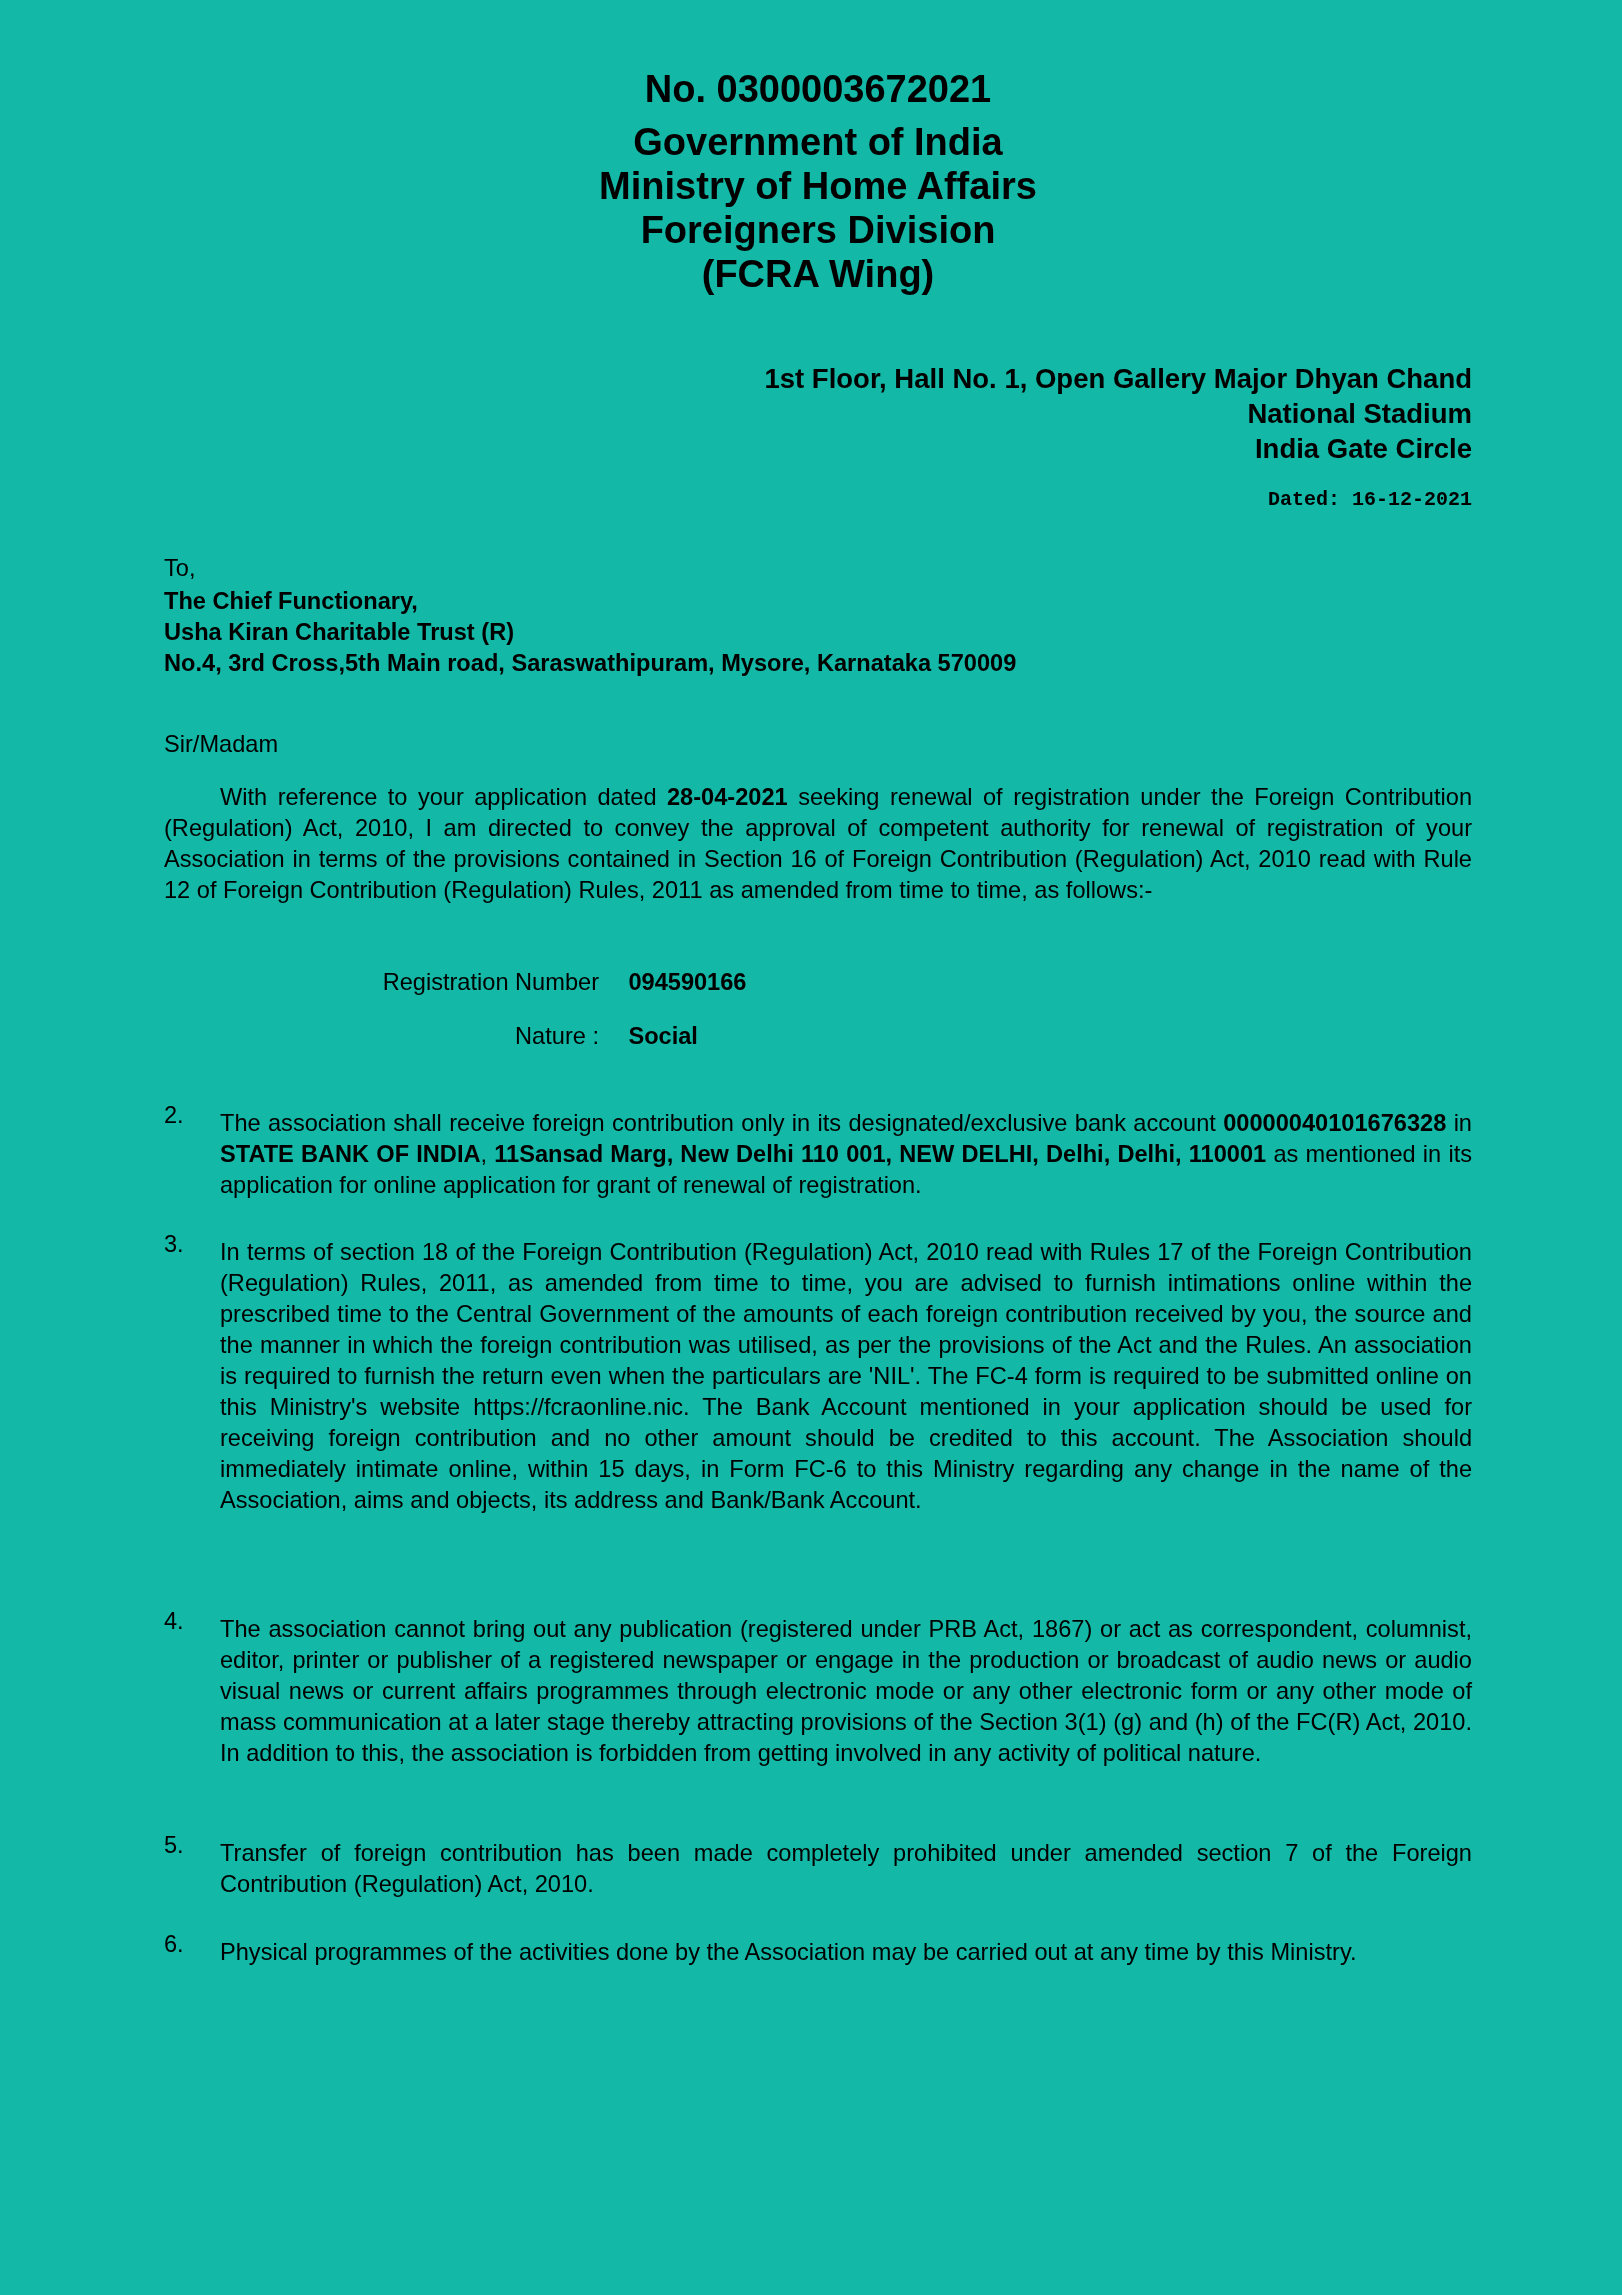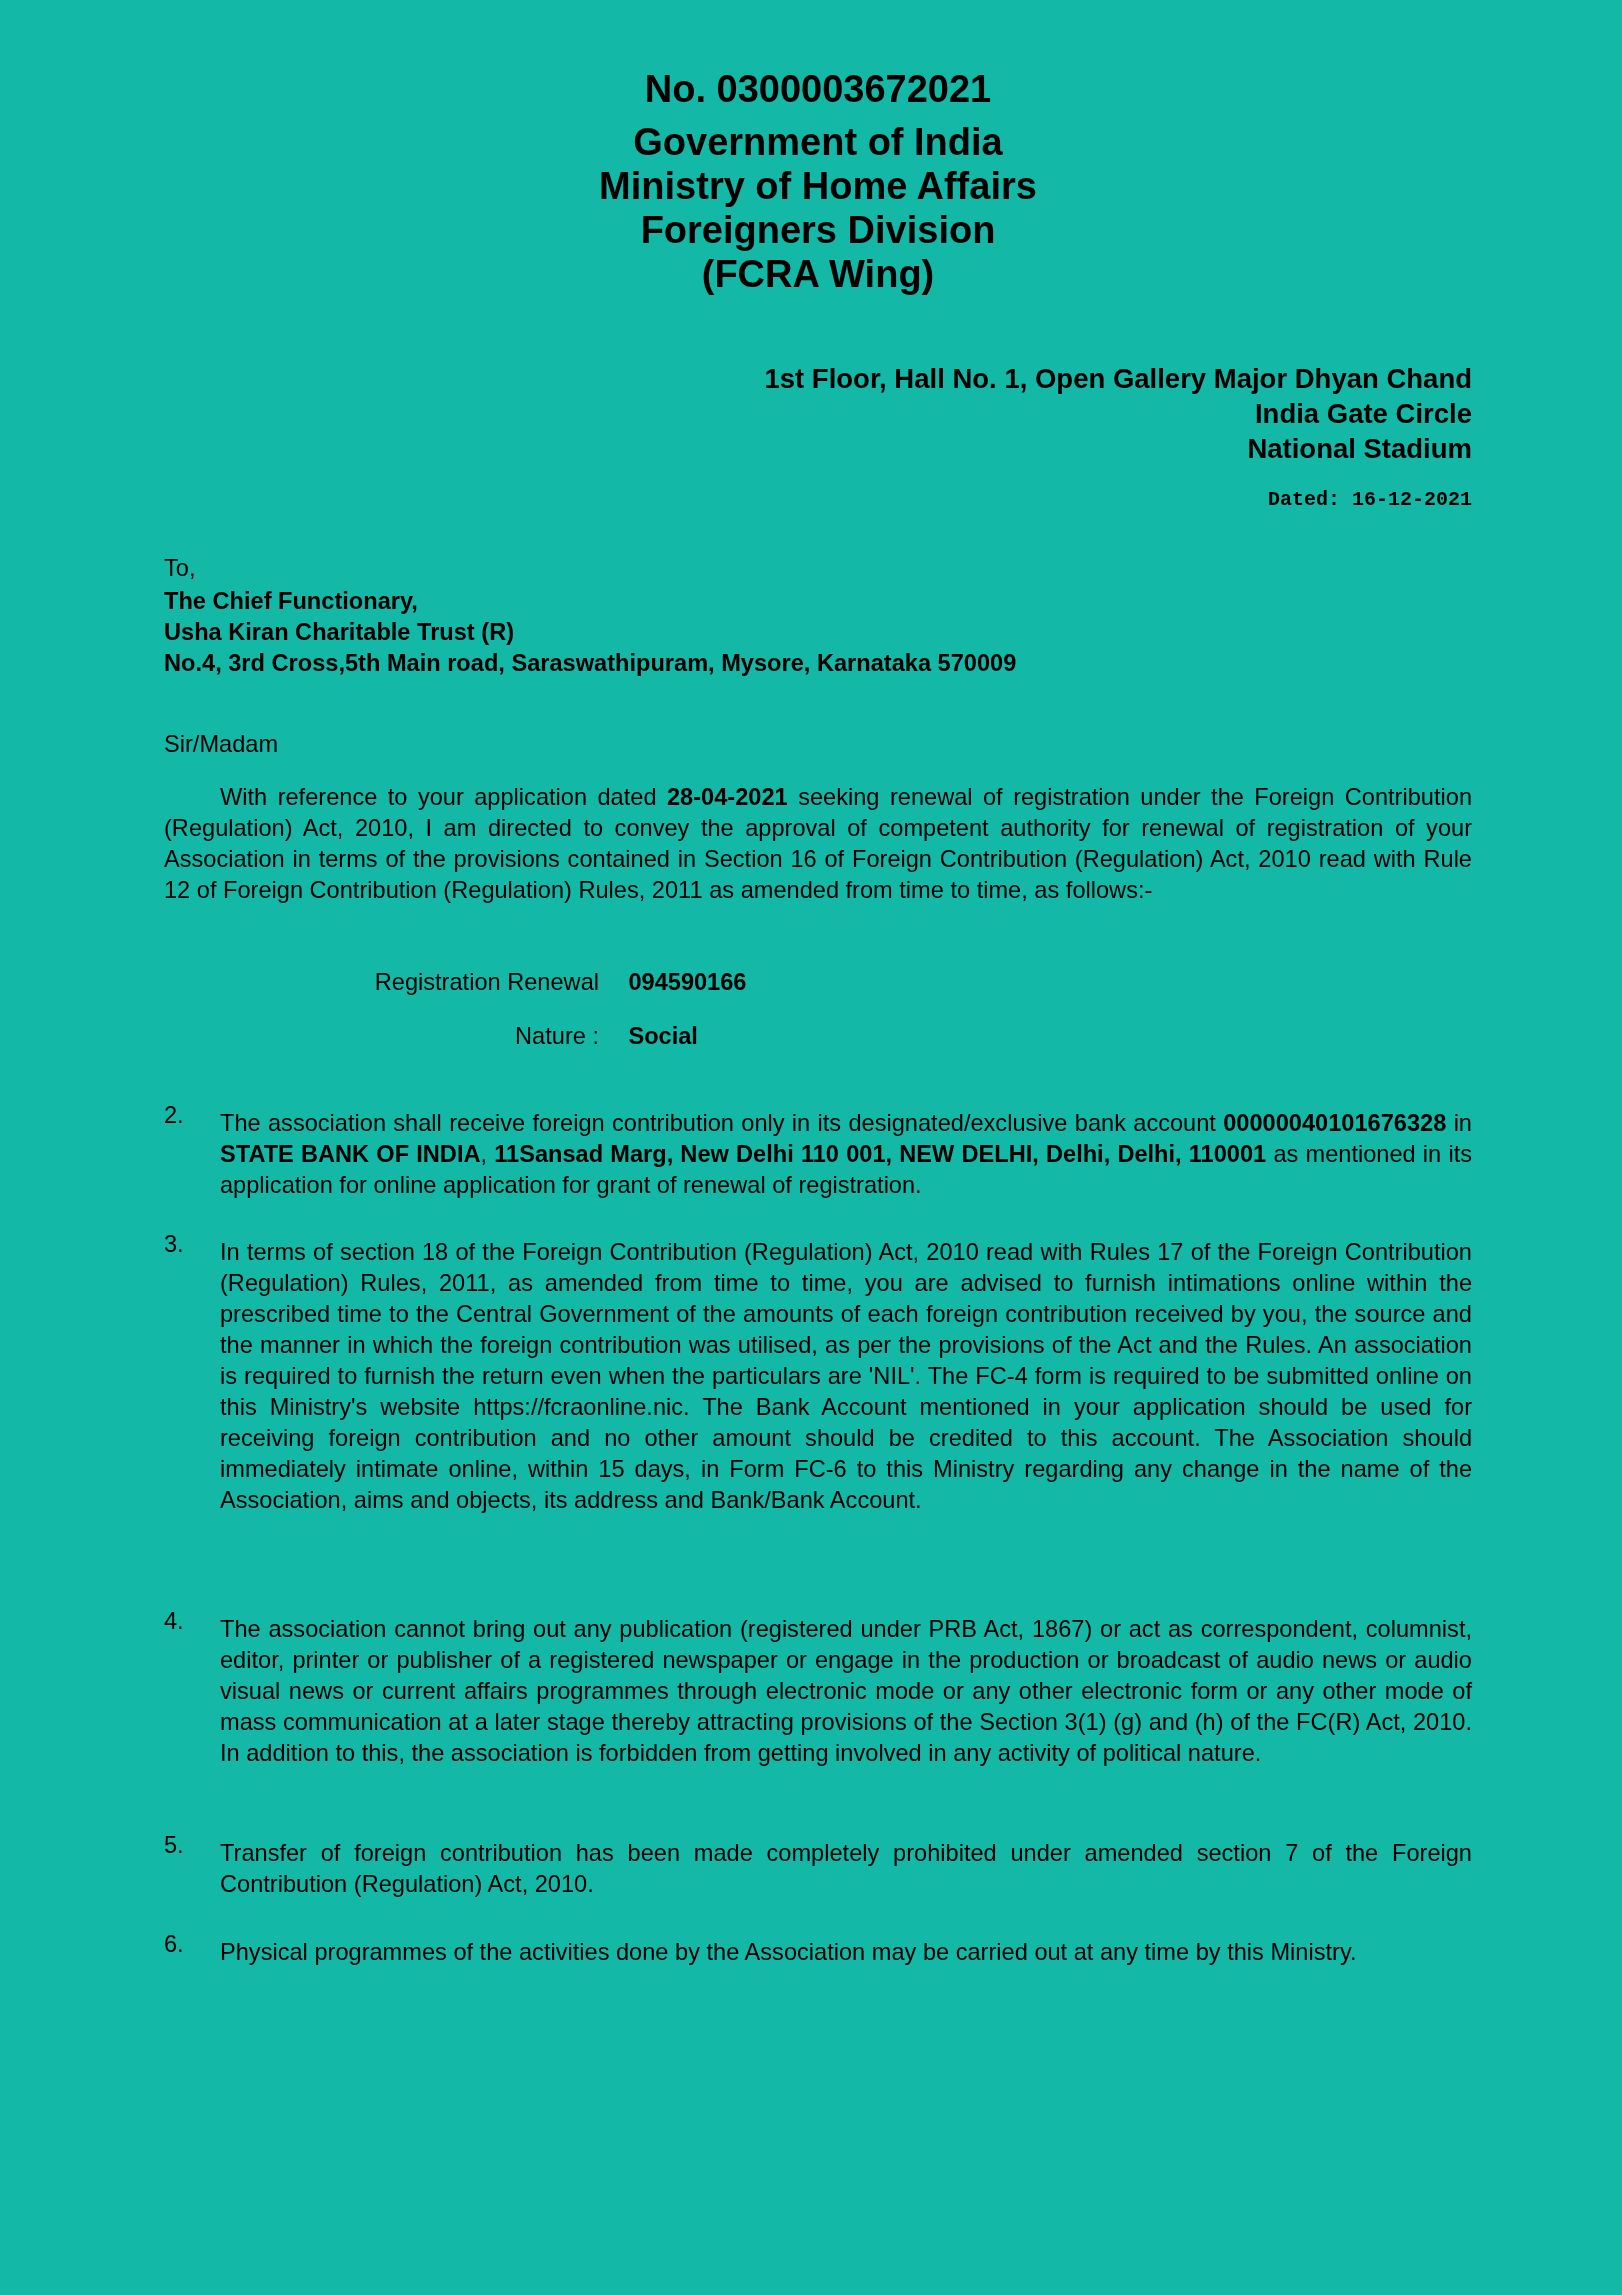--- a/index.html
+++ b/index.html
@@ -91,40 +91,40 @@
   <header class="letterhead">
     <div class="ref-no">No. 0300003672021</div>
     <div class="org-line">Government of India</div>
     <div class="org-line">Ministry of Home Affairs</div>
     <div class="org-line">Foreigners Division</div>
     <div class="org-line">(FCRA Wing)</div>
   </header>
 
   <div class="address-block">
     <div class="addr-line">1st Floor, Hall No. 1, Open Gallery Major Dhyan Chand</div>
+    <div class="addr-line">National Stadium</div>
     <div class="addr-line">India Gate Circle</div>
-    <div class="addr-line">National Stadium</div>
     <div class="dated-line">Dated: 16-12-2021</div>
   </div>
 
   <div class="recipient">
     <div class="to-line">To,</div>
     <div class="addr-line">The Chief Functionary,</div>
     <div class="addr-line">Usha Kiran Charitable Trust (R)</div>
     <div class="addr-line">No.4, 3rd Cross,5th Main road, Saraswathipuram, Mysore, Karnataka 570009</div>
   </div>
 
 
   <div class="greeting">Sir/Madam</div>
 
   <p class="intro"><span>With reference to your application dated </span><b>28-04-2021</b><span> seeking renewal of registration under the Foreign Contribution (Regulation) Act, 2010, I am directed to convey the approval of competent authority for renewal of registration of your Association in terms of the provisions contained in Section 16 of Foreign Contribution (Regulation) Act, 2010 read with Rule 12 of Foreign Contribution (Regulation) Rules, 2011 as amended from time to time, as follows:-</span></p>
 
   <div class="reg-block">
     <div class="reg-row">
-      <span class="reg-label">Registration Renewal</span>
+      <span class="reg-label">Registration Number</span>
       <span class="reg-value">094590166</span>
     </div>
     <div class="reg-row">
       <span class="reg-label">Nature :</span>
       <span class="reg-value">Social</span>
     </div>
   </div>
 
   <div class="items">
 

